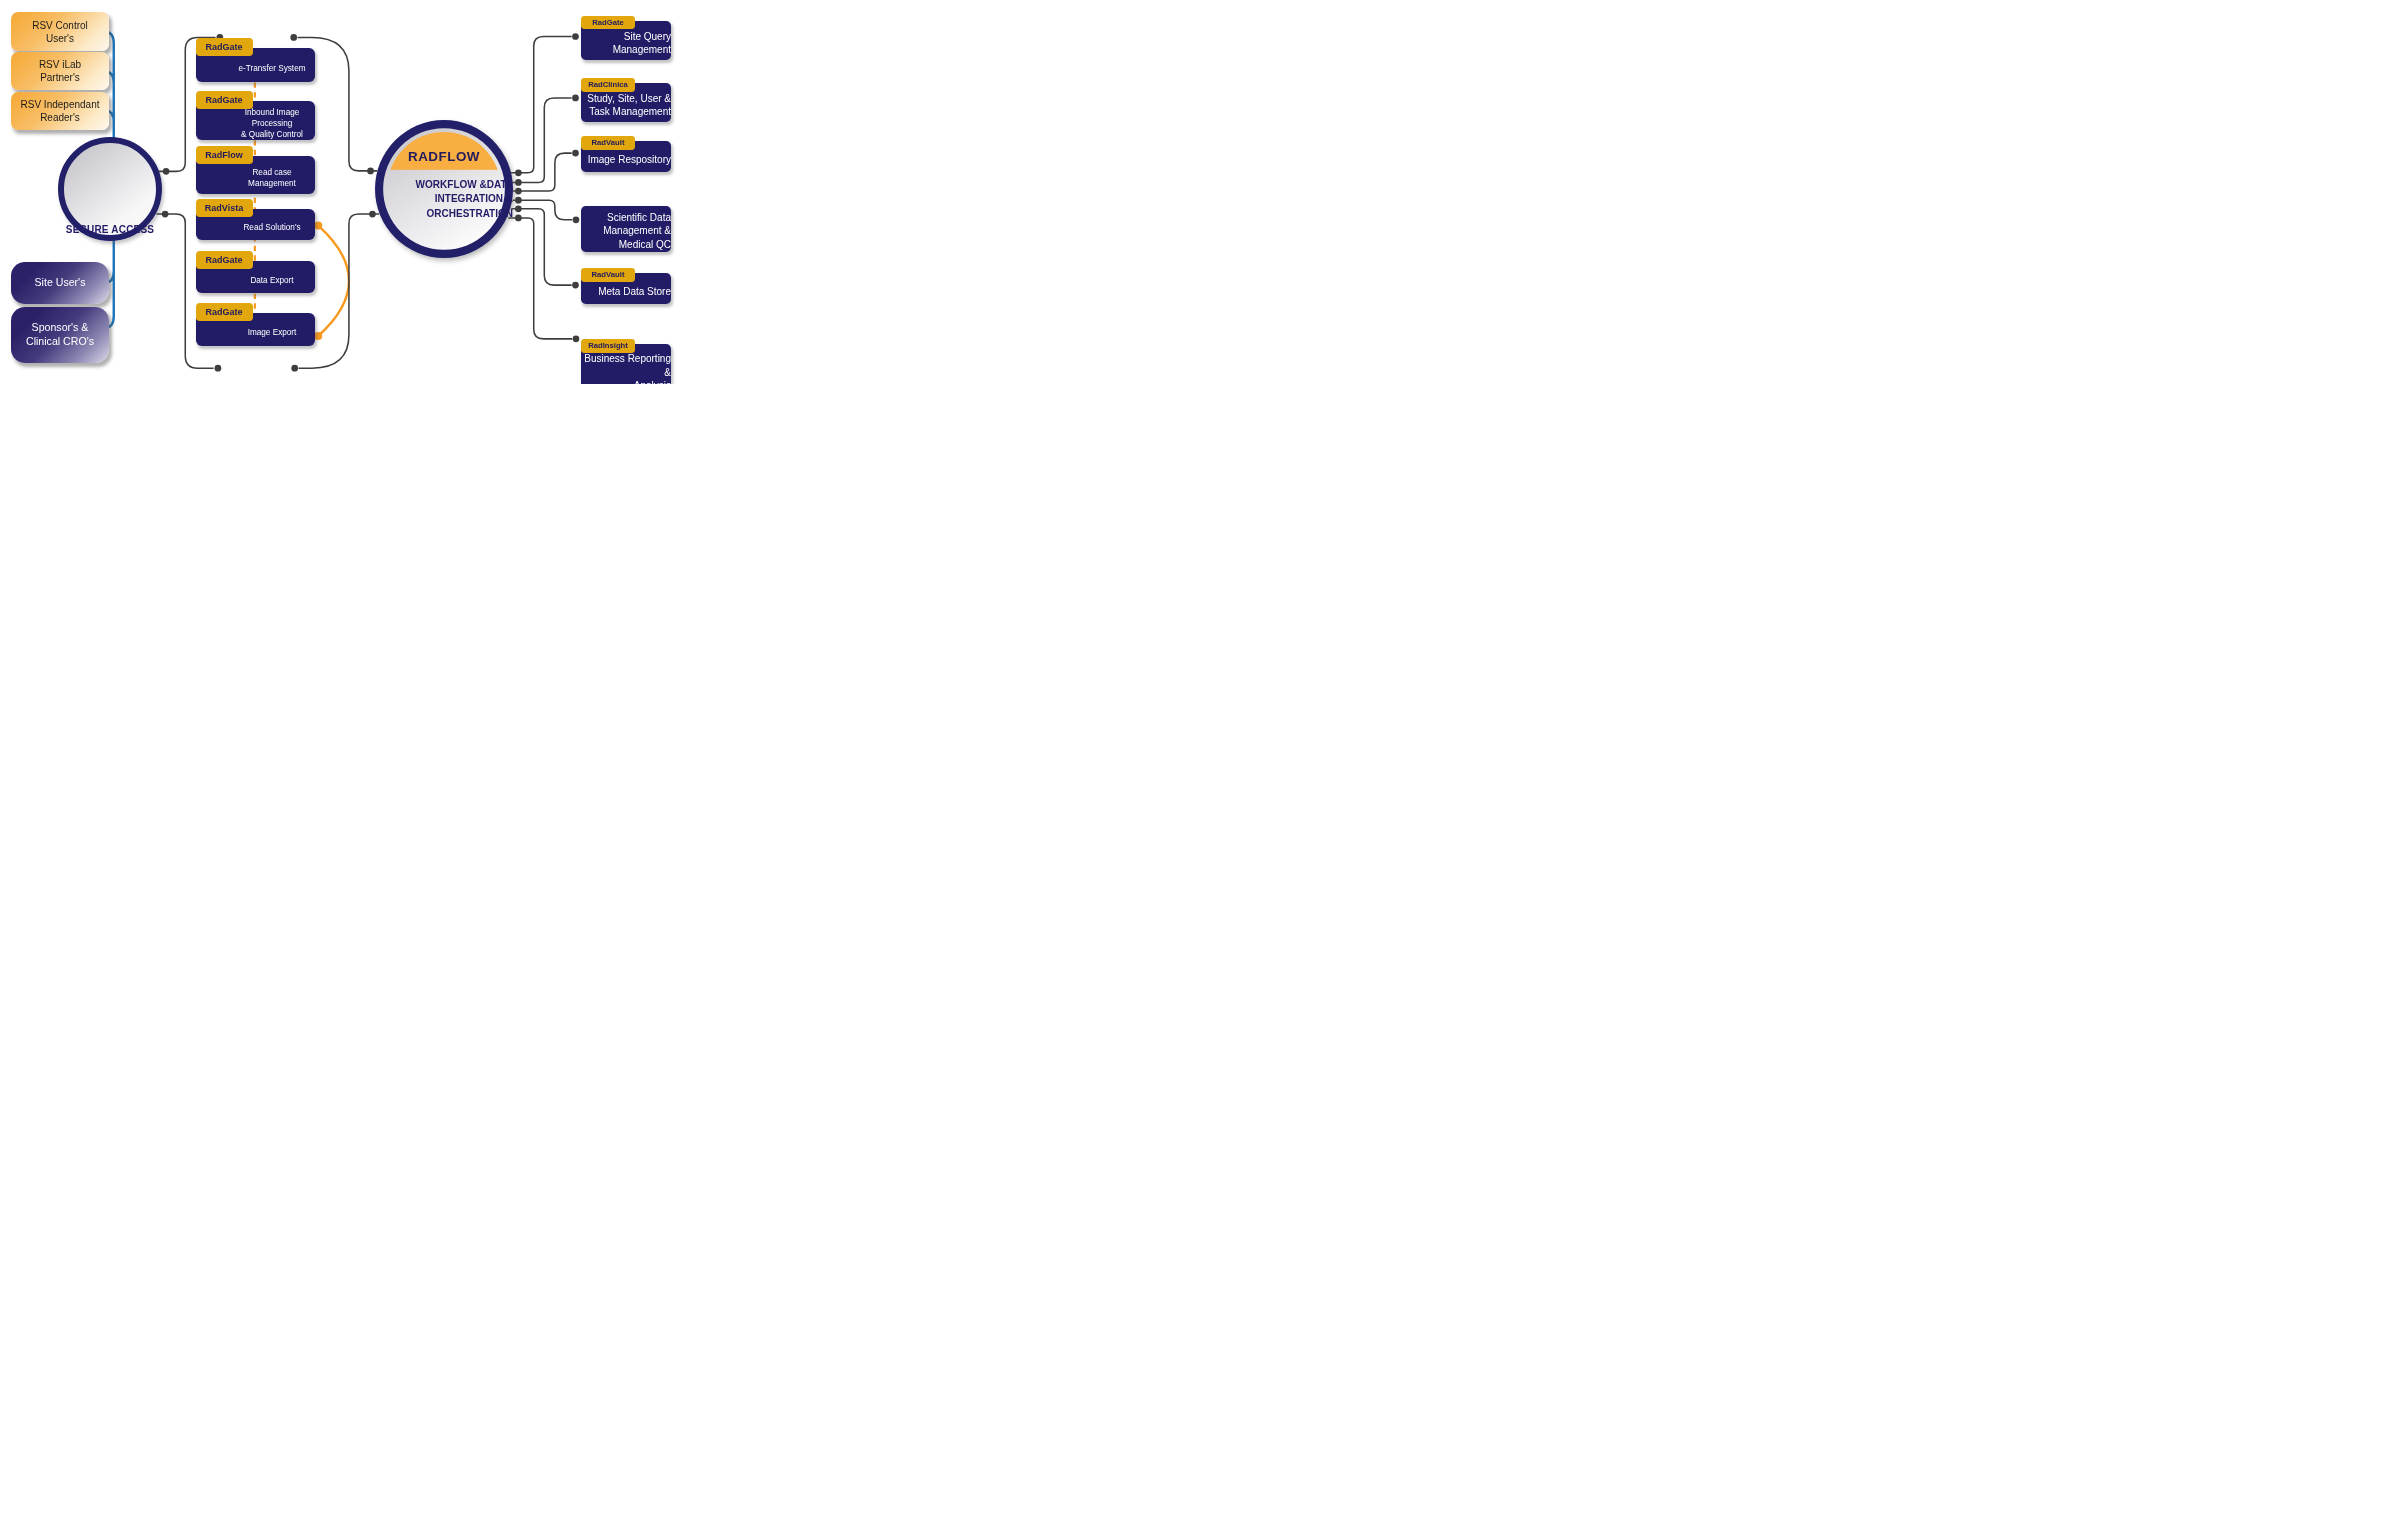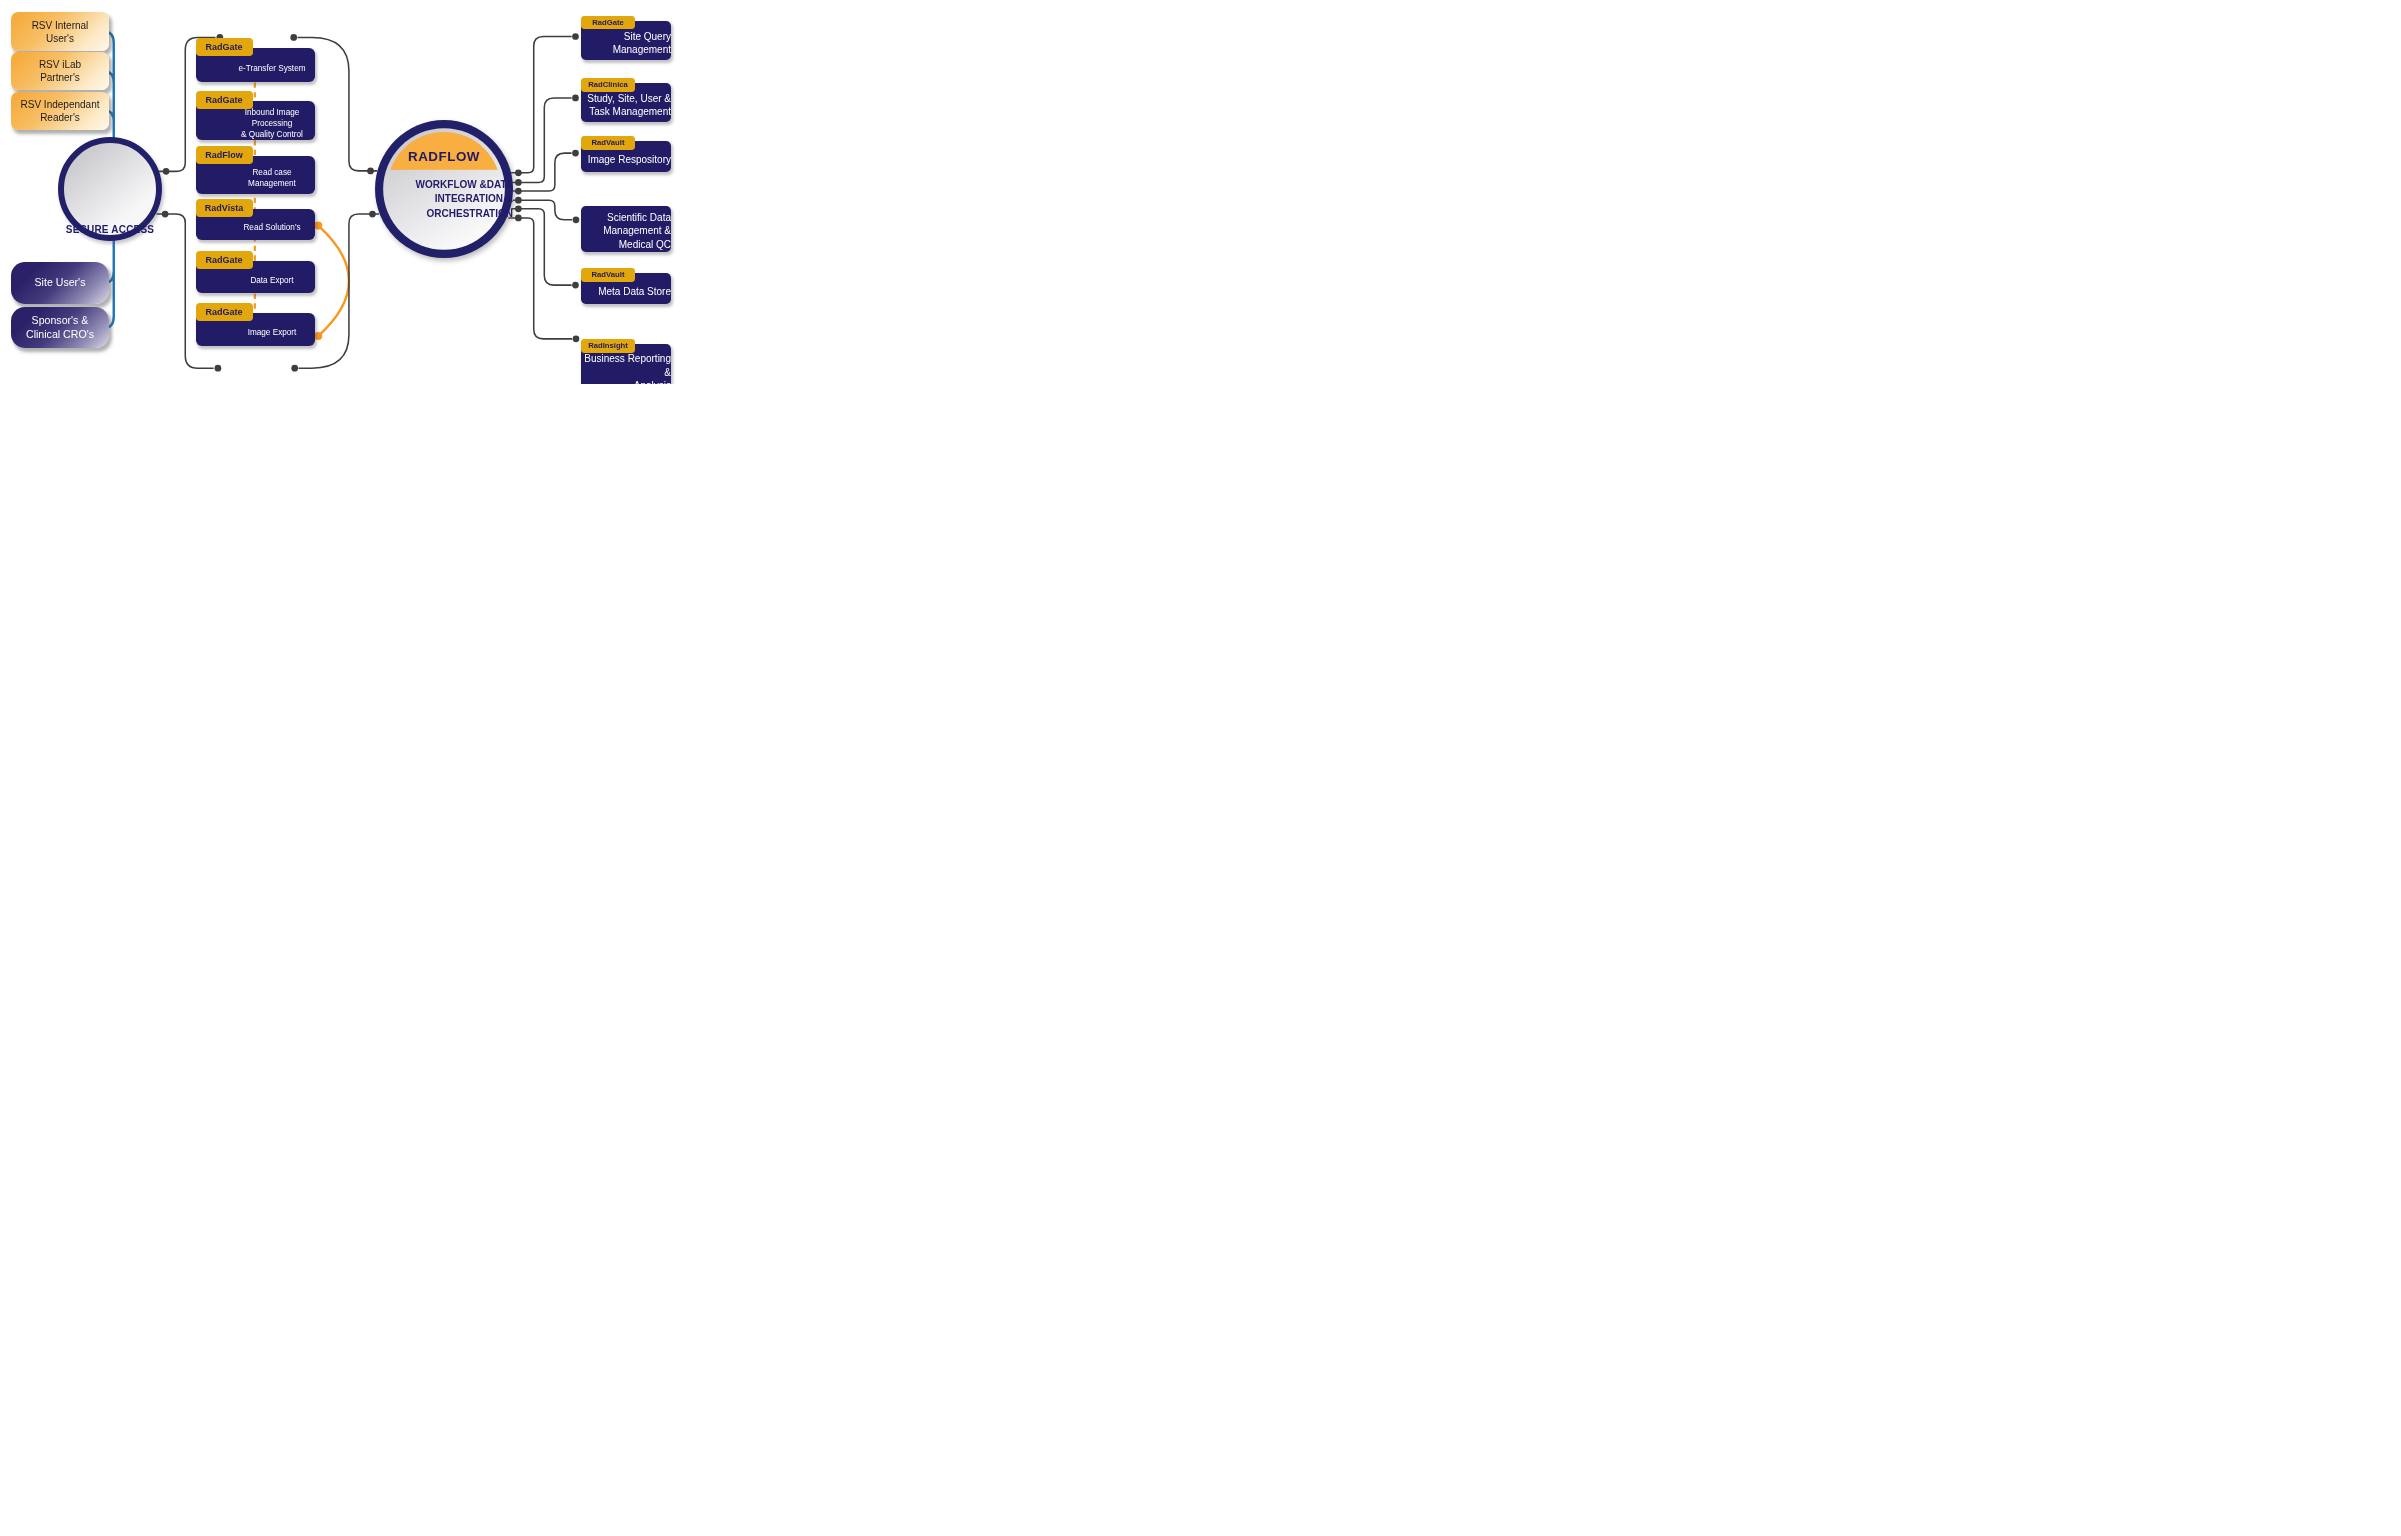--- a/index.html
+++ b/index.html
@@ -106,40 +106,40 @@
       <circle cx="1199" cy="76" r="7"></circle>
         <circle cx="1199" cy="204" r="7"></circle>
       <circle cx="1199" cy="319" r="7"></circle>
         <circle cx="1200" cy="458" r="7"></circle>
       <circle cx="1199" cy="594" r="7"></circle>
         <circle cx="1200" cy="706" r="7"></circle>
     </g>
   </svg>
 
   <div class="obox" style="top:12px;height:39px">
-    <span>RSV Internal
+    <span>RSV Control
 User's</span>
   </div>
   <div class="obox" style="top:52px;height:38px">
     <span>RSV iLab
 Partner's</span>
   </div>
   <div class="obox" style="top:92px;height:38px">
     <span>RSV Independant
 Reader's</span>
   </div>
 
   <div class="secure">
     <span>SECURE ACCESS</span>
   </div>
 
   <div class="pbox" style="top:262px;height:42px">
     <span>Site User's</span>
   </div>
-  <div class="pbox" style="top:307px;height:41px">
+  <div class="pbox" style="top:307px;height:56px">
     <span>Sponsor's &amp;
 Clinical CRO's</span>
   </div>
 
   <div class="mbox" style="top:48px;height:34px">
     <div class="mtag">RadGate</div>
     <div class="mlabel">e-Transfer System</div>
   </div>
   <div class="mbox" style="top:101px;height:39px">
     <div class="mtag">RadGate</div>

